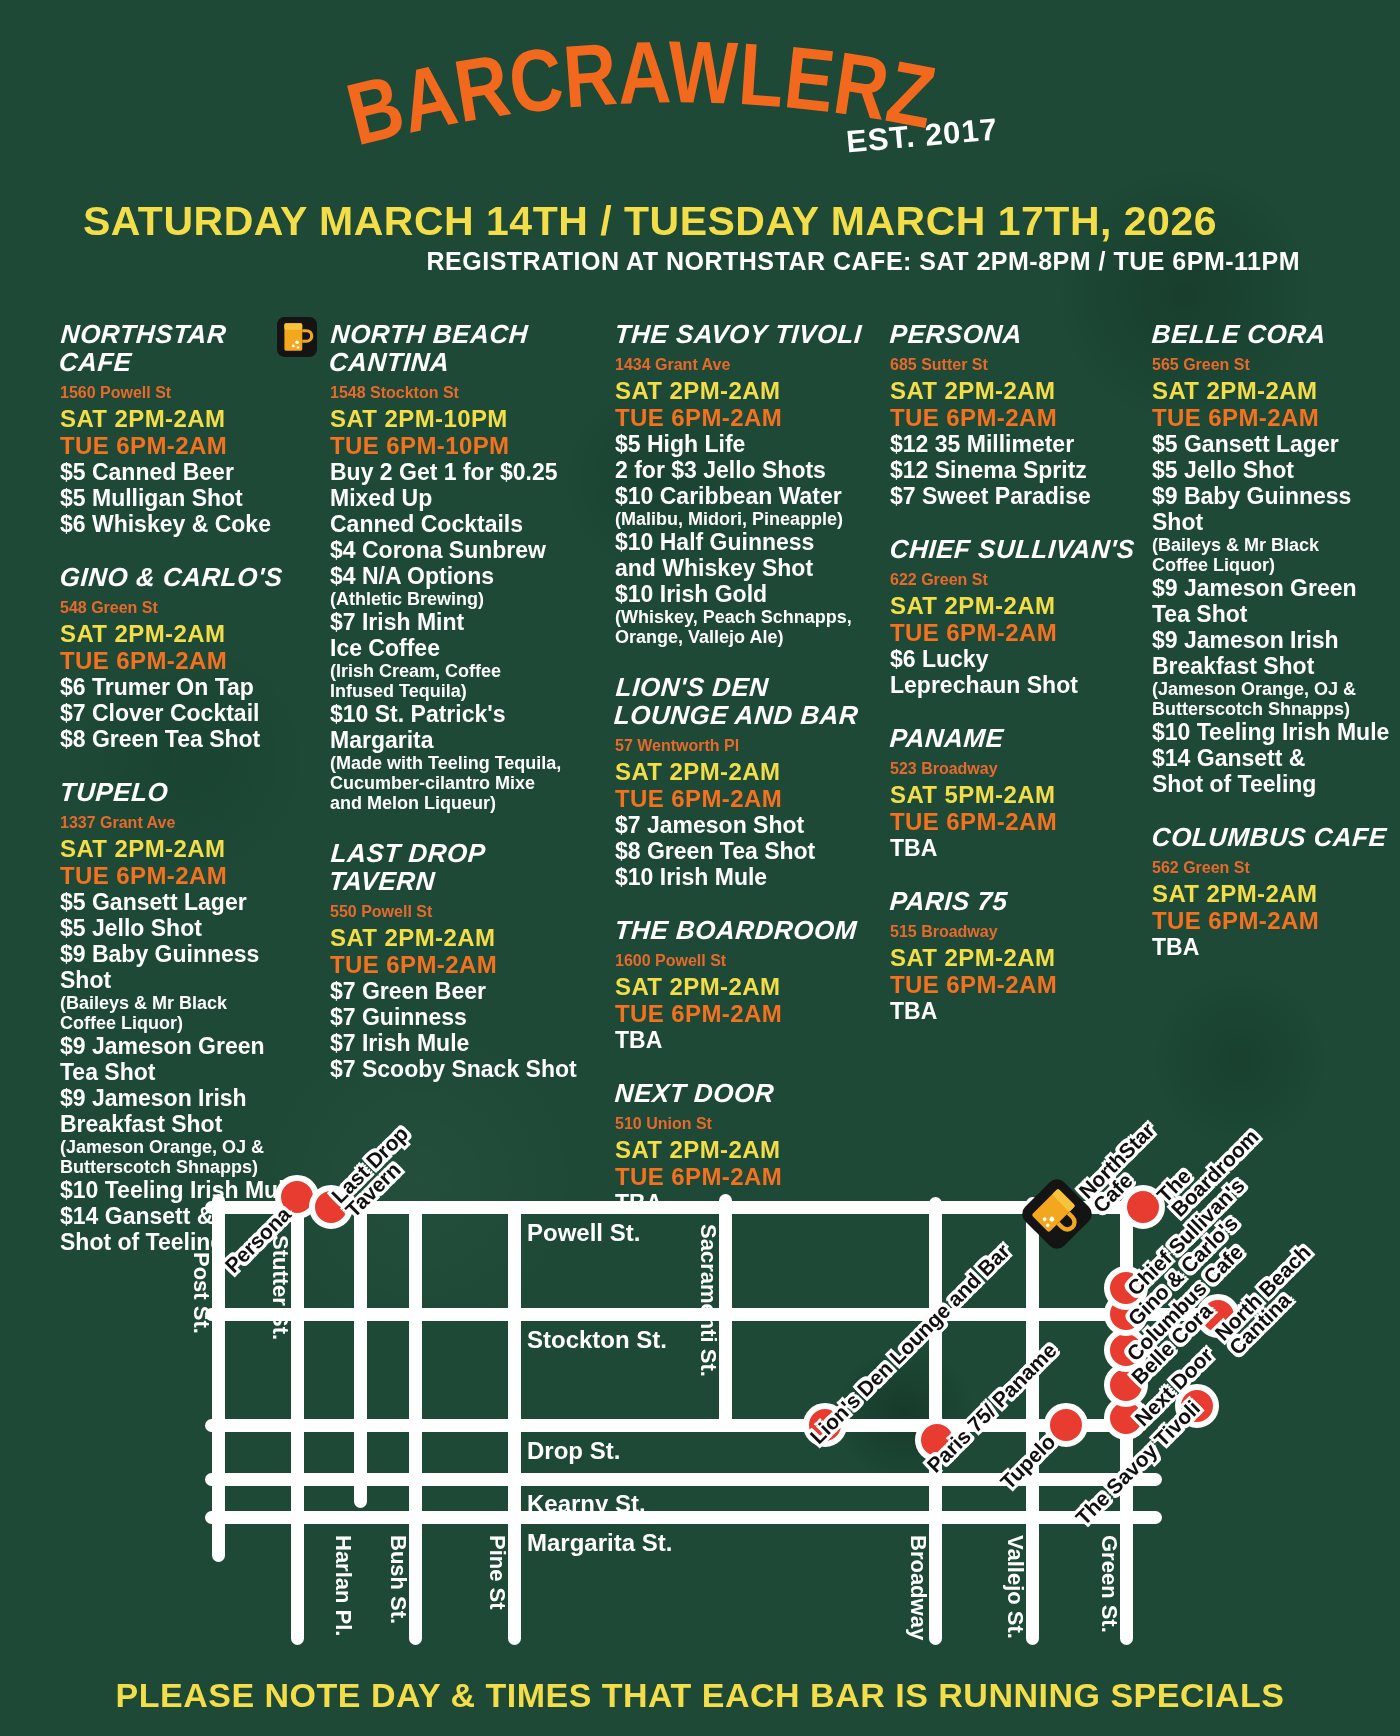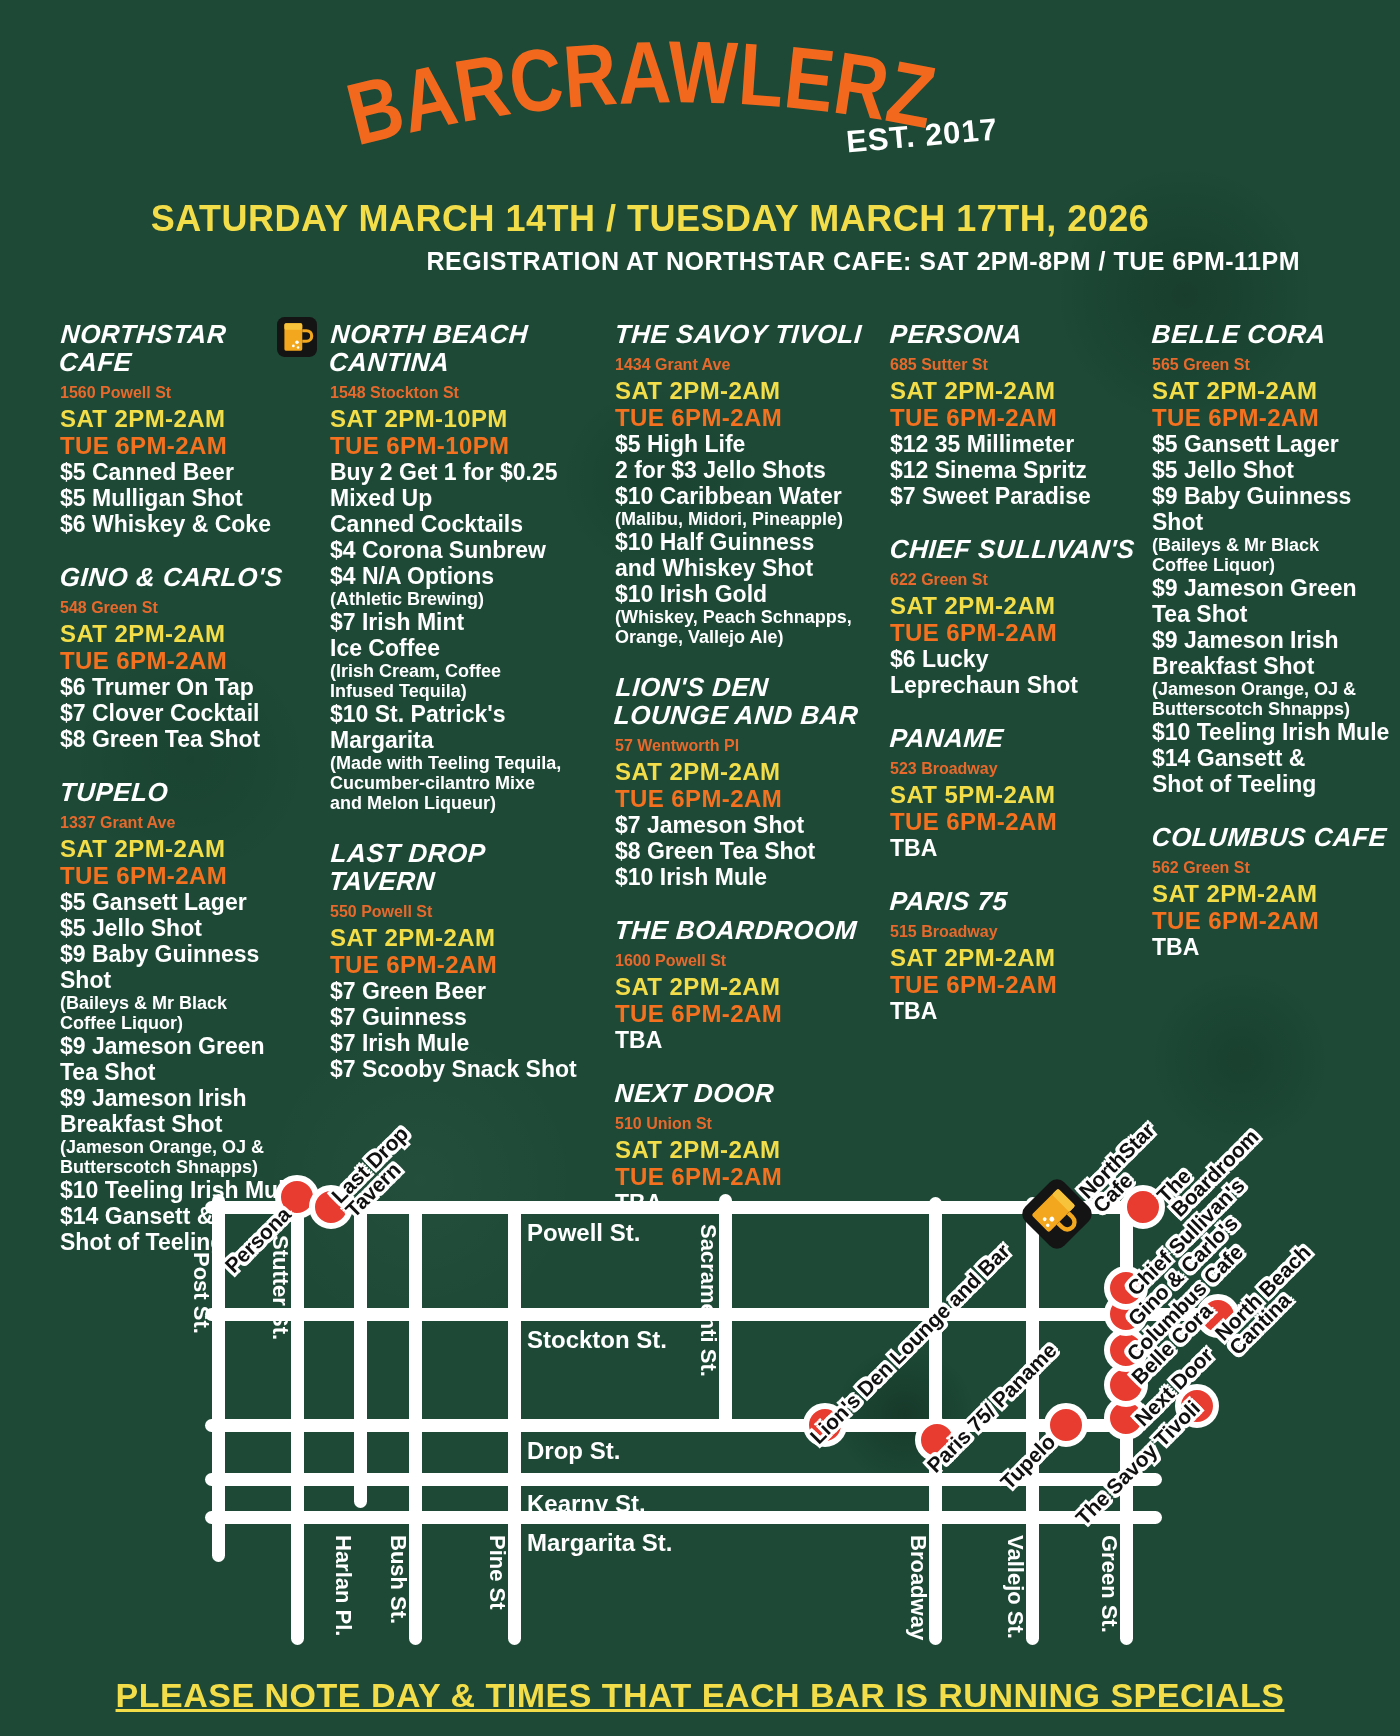--- a/index.html
+++ b/index.html
@@ -20,21 +20,21 @@
   }
   
   .logo-svg{position:absolute; left:345px; top:26px; width:600px; height:150px;}
   .est{
     position:absolute; left:846px; top:118px; color:var(--white);
     font-size:31px; font-weight:900; letter-spacing:1px; transform:rotate(-5deg);
     white-space:nowrap;
   }
   .title{
     position:absolute; top:198px; left:0; width:1300px; text-align:center;
-    color:var(--yellow); font-size:36px; font-weight:900; letter-spacing:.5px;
+    color:var(--yellow); font-size:41px; font-weight:900; letter-spacing:.5px;
   }
   .subtitle{
     position:absolute; top:247px; left:0; width:1300px; text-align:right;
     color:var(--white); font-size:25px; font-weight:900; letter-spacing:.5px;
   }
   
   #columns{position:absolute; left:0; top:320px; width:1400px;}
   .column{position:absolute; top:0; width:258px;}
   .column:nth-child(1){left:60px;}
   .column:nth-child(2){left:330px;}
@@ -77,21 +77,21 @@
     position:absolute; color:var(--ink); font-size:21px; font-weight:900; line-height:20px;
     white-space:pre; text-align:left; transform:translate(-50%,-50%) rotate(-45deg);
     text-shadow:
       -3px -3px 0 #fff, 0 -3px 0 #fff, 3px -3px 0 #fff,
       -3px  0   0 #fff, 3px  0   0 #fff,
       -3px  3px 0 #fff, 0  3px 0 #fff, 3px 3px 0 #fff,
       -2px -2px 0 #fff, 2px -2px 0 #fff, -2px 2px 0 #fff, 2px 2px 0 #fff;
   }
   .footer{
     position:absolute; top:1676px; left:0; width:1400px; text-align:center;
-    color:var(--yellow); font-size:34px; font-weight:900; letter-spacing:.5px;text-decoration:underline;
+    color:var(--yellow); font-size:34px; font-weight:900; letter-spacing:.5px;
   }
 </style>
 </head>
 <body>
 
 <div class="poster">
 
   <svg class="logo-svg" viewBox="0 0 600 150">
     <defs>
       <path id="logo-arc" d="M 12 120 Q 300 42 588 104" fill="none"></path>

